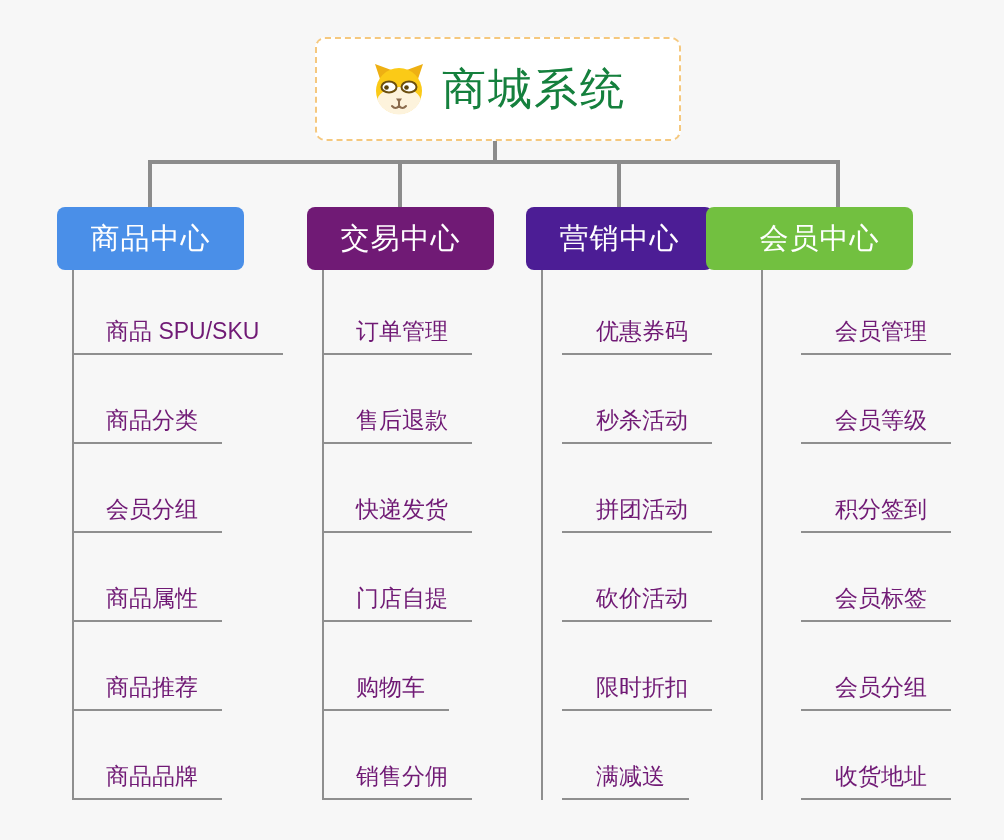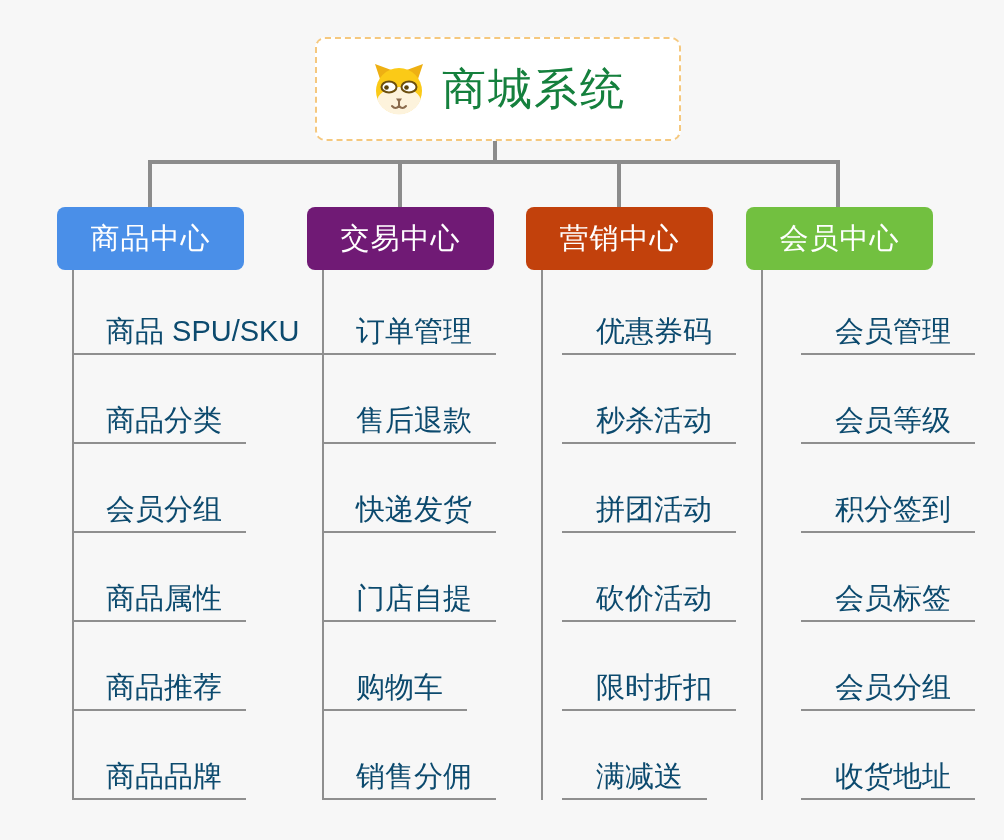--- a/index.html
+++ b/index.html
@@ -56,21 +56,21 @@
     width:187px; height:63px;
     border-radius:8px;
     display:flex; align-items:center; justify-content:center;
     color:#ffffff;
     font-size:29px;
     letter-spacing:1px;
   }
   .bx-0 { left:57px;  }
   .bx-1 { left:307px; }
   .bx-2 { left:526px; }
-  .bx-3 { left:746px; }
+  .bx-3 { left:706px;padding-left:20px; }
 
   
   .vline {
     position:absolute; top:270px;
     width:2px; height:530px;
     background:#8f8f8f;
   }
   .vl-0 { left:72px;  }
   .vl-1 { left:322px; }
   .vl-2 { left:541px; }
@@ -80,23 +80,23 @@
   .leaf-col {
     position:absolute; top:270px;
     display:flex; flex-direction:column; align-items:flex-start;
   }
   .lc-0 { left:72px;  }
   .lc-1 { left:322px; }
   .lc-2 { left:541px;margin-left:21px; }
   .lc-3 { left:801px; }
 
   .leaf {
-    font-size:29px;
+    font-size:23px;
     line-height:30px;
-    color:#0c4a6e;
+    color:#701a75;
     padding:0 24px 7px 34px;
     border-bottom:2px solid #8f8f8f;
     margin-top:50px;
     white-space:nowrap;
   }
   .leaf:first-child { margin-top:46px; }
 </style>
 </head>
 <body>
 
@@ -130,21 +130,21 @@
     </span>
     <span class="root-title">商城系统</span>
   </div>
 
   <div class="branch-box bx-0" style="background: rgb(74, 143, 232);">
     <span>商品中心</span>
   </div>
   <div class="branch-box bx-1" style="background: #701a75;">
     <span>交易中心</span>
   </div>
-  <div class="branch-box bx-2" style="background: #c2410c;">
+  <div class="branch-box bx-2" style="background: #4c1d95;">
     <span>营销中心</span>
   </div>
   <div class="branch-box bx-3" style="background: rgb(114, 192, 64);">
     <span>会员中心</span>
   </div>
 
   <div class="vline vl-0"></div>
   <div class="vline vl-1"></div>
   <div class="vline vl-2"></div>
   <div class="vline vl-3"></div>

